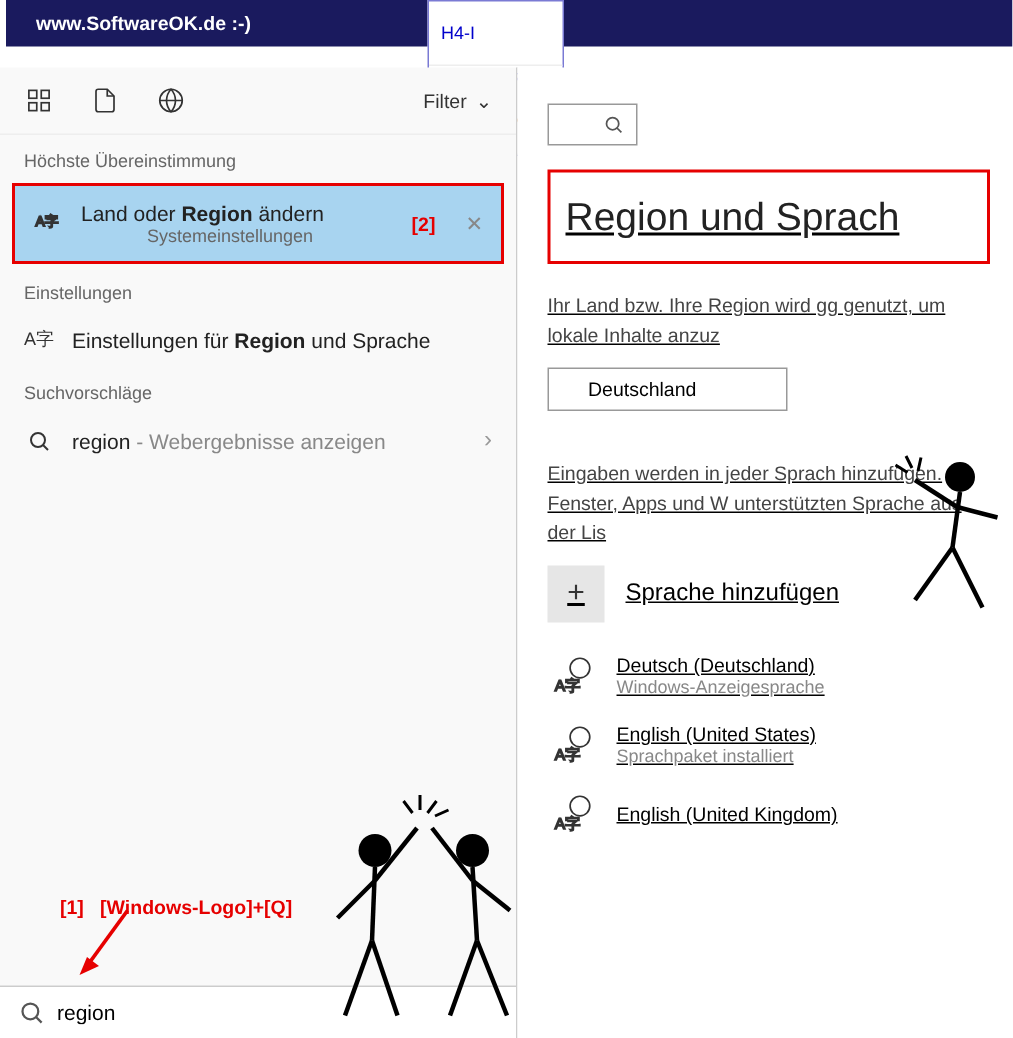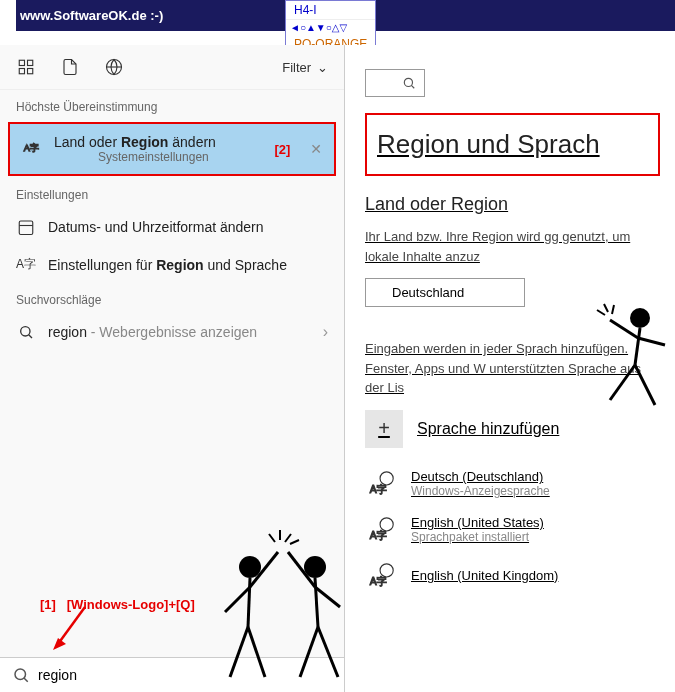--- a/index.html
+++ b/index.html
@@ -1,22 +1,22 @@
 <!DOCTYPE html>
 <html><head>
   <meta charset="utf-8">
   <style>
     * { margin: 0; padding: 0; box-sizing: border-box; font-family: "Segoe UI", Tahoma, sans-serif; }
     body { width: 675px; height: 692px; background: #fff; position: relative; overflow: hidden; }
     
-    .top-bar { position: absolute; top: 0; left: 16px; right: 0; height: 31px; background: #1a1a5e; display: flex; align-items: center; padding: 0 4px; }
+    .top-bar { position: absolute; top: 0; left: 4px; right: 0; height: 31px; background: #1a1a5e; display: flex; align-items: center; padding: 0 20px; }
     .top-bar-text { color: #fff; font-size: 13px; font-weight: bold; }
     
     .dropdown-overlay { position: absolute; top: 0; left: 285px; background: #fff; border: 1px solid #7a7ad4; font-size: 12px; }
-    .dropdown-item { padding: 2px 8px; color: #0000cc; border-bottom: 1px solid #eee; }
+    .dropdown-item { padding: 14px 8px; color: #0000cc; border-bottom: 1px solid #eee; }
     .dropdown-icons { display: flex; gap: 2px; padding: 2px 4px; color: #0000cc; font-size: 10px; }
     
     .cortana-panel { position: absolute; top: 45px; left: 0; width: 345px; background: #f9f9f9; border-right: 1px solid #ccc; height: 647px; display: flex; flex-direction: column; }
     
     .cortana-tabs { display: flex; align-items: center; padding: 12px 16px; gap: 24px; border-bottom: 1px solid #eee; }
     .tab-icon { width: 20px; height: 20px; display: flex; align-items: center; justify-content: center; }
     .tab-icon svg { width: 18px; height: 18px; }
     .filter-btn { margin-left: auto; display: flex; align-items: center; gap: 6px; font-size: 13px; color: #333; }
     
     .section-label { font-size: 12px; color: #666; padding: 10px 16px 6px; }
@@ -112,31 +112,20 @@
         <span>Land oder </span><span class="bold">Region</span><span> ändern</span>
       </div>
       <div class="result-sub">Systemeinstellungen</div>
     </div>
     <span class="result-annot">[2]</span>
     <span class="result-close">✕</span>
   </div>
 
   <div class="section-label">Einstellungen</div>
 
-  <div class="result-item">
-    <span class="result-icon">
-      <svg viewBox="0 0 24 24" width="18" height="18" fill="none" stroke="#333" stroke-width="1.5">
-          <rect x="3" y="4" width="18" height="18" rx="2"></rect>
-          <line x1="3" y1="10" x2="21" y2="10"></line>
-        </svg>
-    </span>
-    <div class="result-text">
-        <div class="result-title">Datums- und Uhrzeitformat ändern</div>
-      </div>
-  </div>
 
   <div class="result-item">
     <span class="result-icon" style="font-size:12px;color:#333">A字</span>
     <div class="result-text">
         <div class="result-title">
       <span>Einstellungen für </span><span class="bold">Region</span><span> und Sprache</span>
     </div>
       </div>
   </div>
 
@@ -177,21 +166,20 @@
 <div class="settings-panel">
   <div class="settings-searchbox">
     <svg width="14" height="14" viewBox="0 0 24 24" fill="none" stroke="#555" stroke-width="2">
         <circle cx="11" cy="11" r="7"></circle>
         <line x1="21" y1="21" x2="16" y2="16"></line>
       </svg>
   </div>
   <div class="settings-title-box">
     <div class="settings-title">Region und Sprach</div>
   </div>
-  <div class="settings-subtitle">Land oder Region</div>
   <div class="settings-desc">Ihr Land bzw. Ihre Region wird gg&nbsp;genutzt, um lokale Inhalte anzuz</div>
   <div class="settings-select">Deutschland</div>
   
   <div class="settings-desc">Eingaben werden in jeder Sprach hinzufügen. Fenster, Apps und W unterstützten Sprache aus der Lis</div>
   
   <div class="add-lang">
     <div class="add-btn">+</div>
     <span>Sprache hinzufügen</span>
   </div>
   

